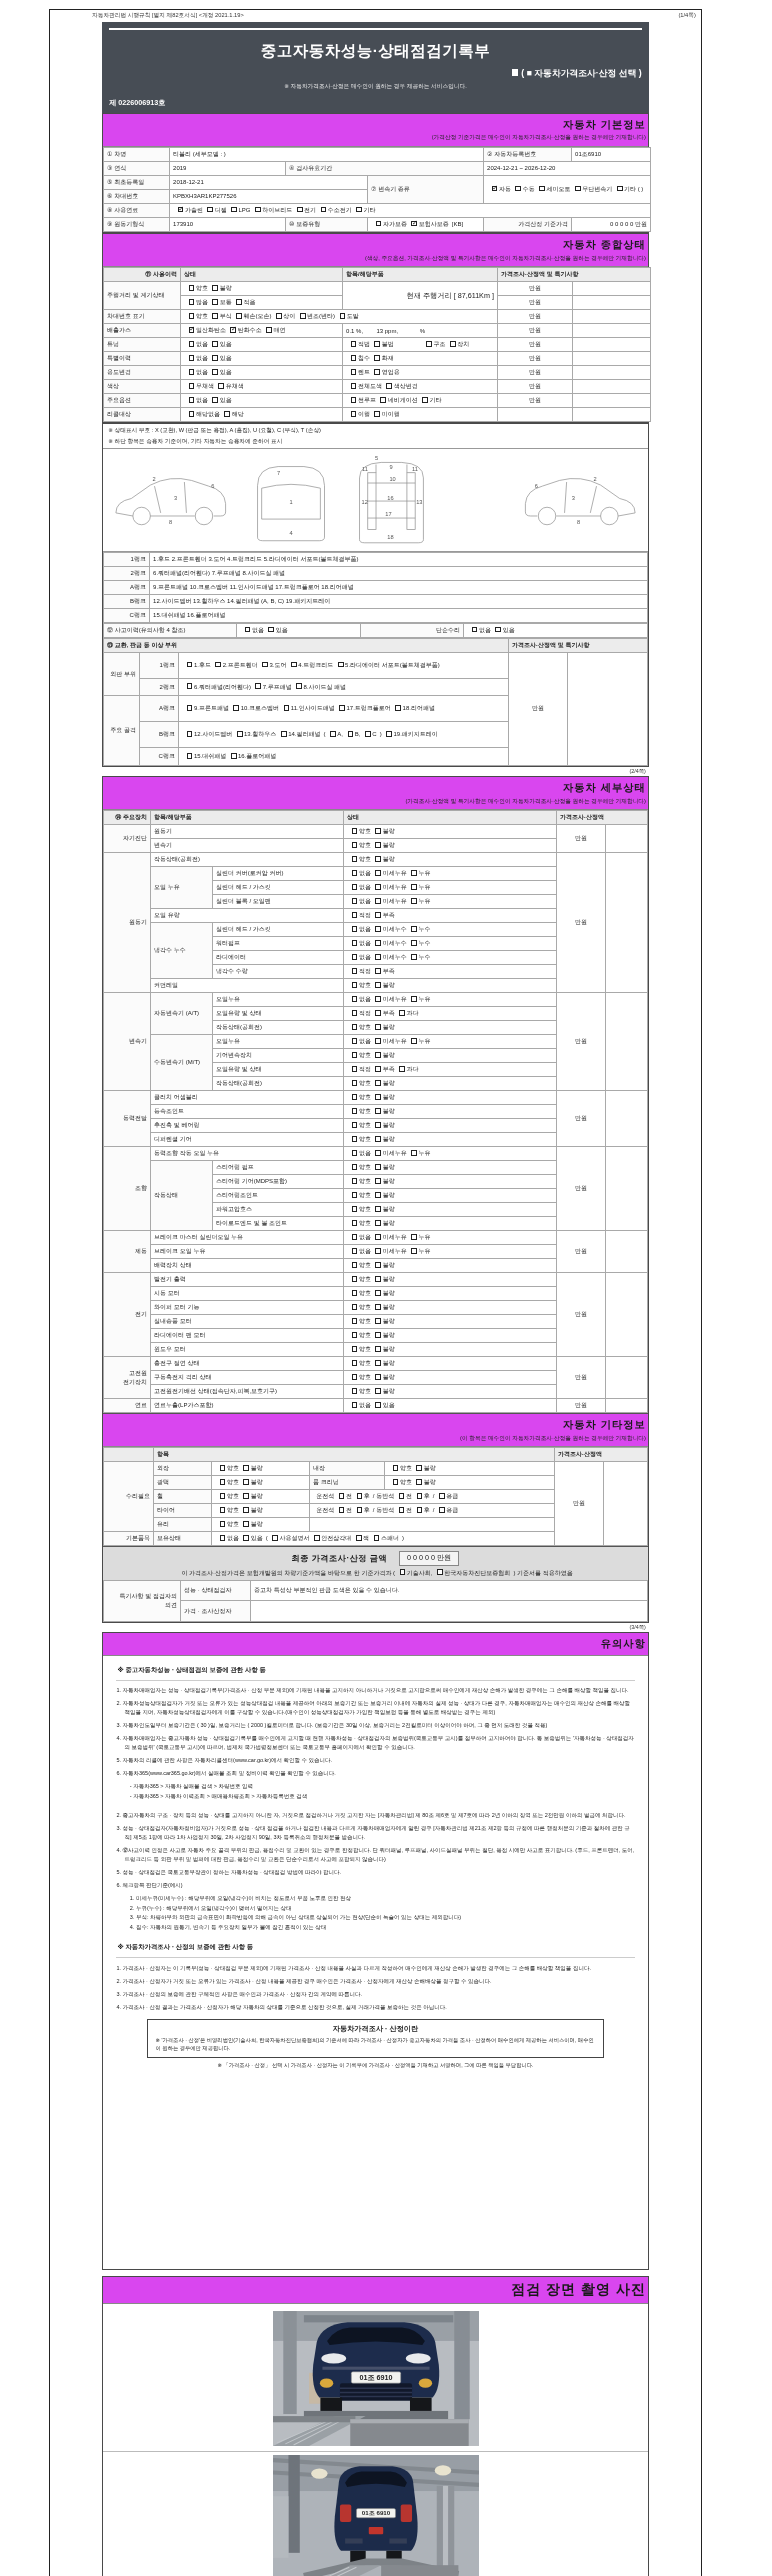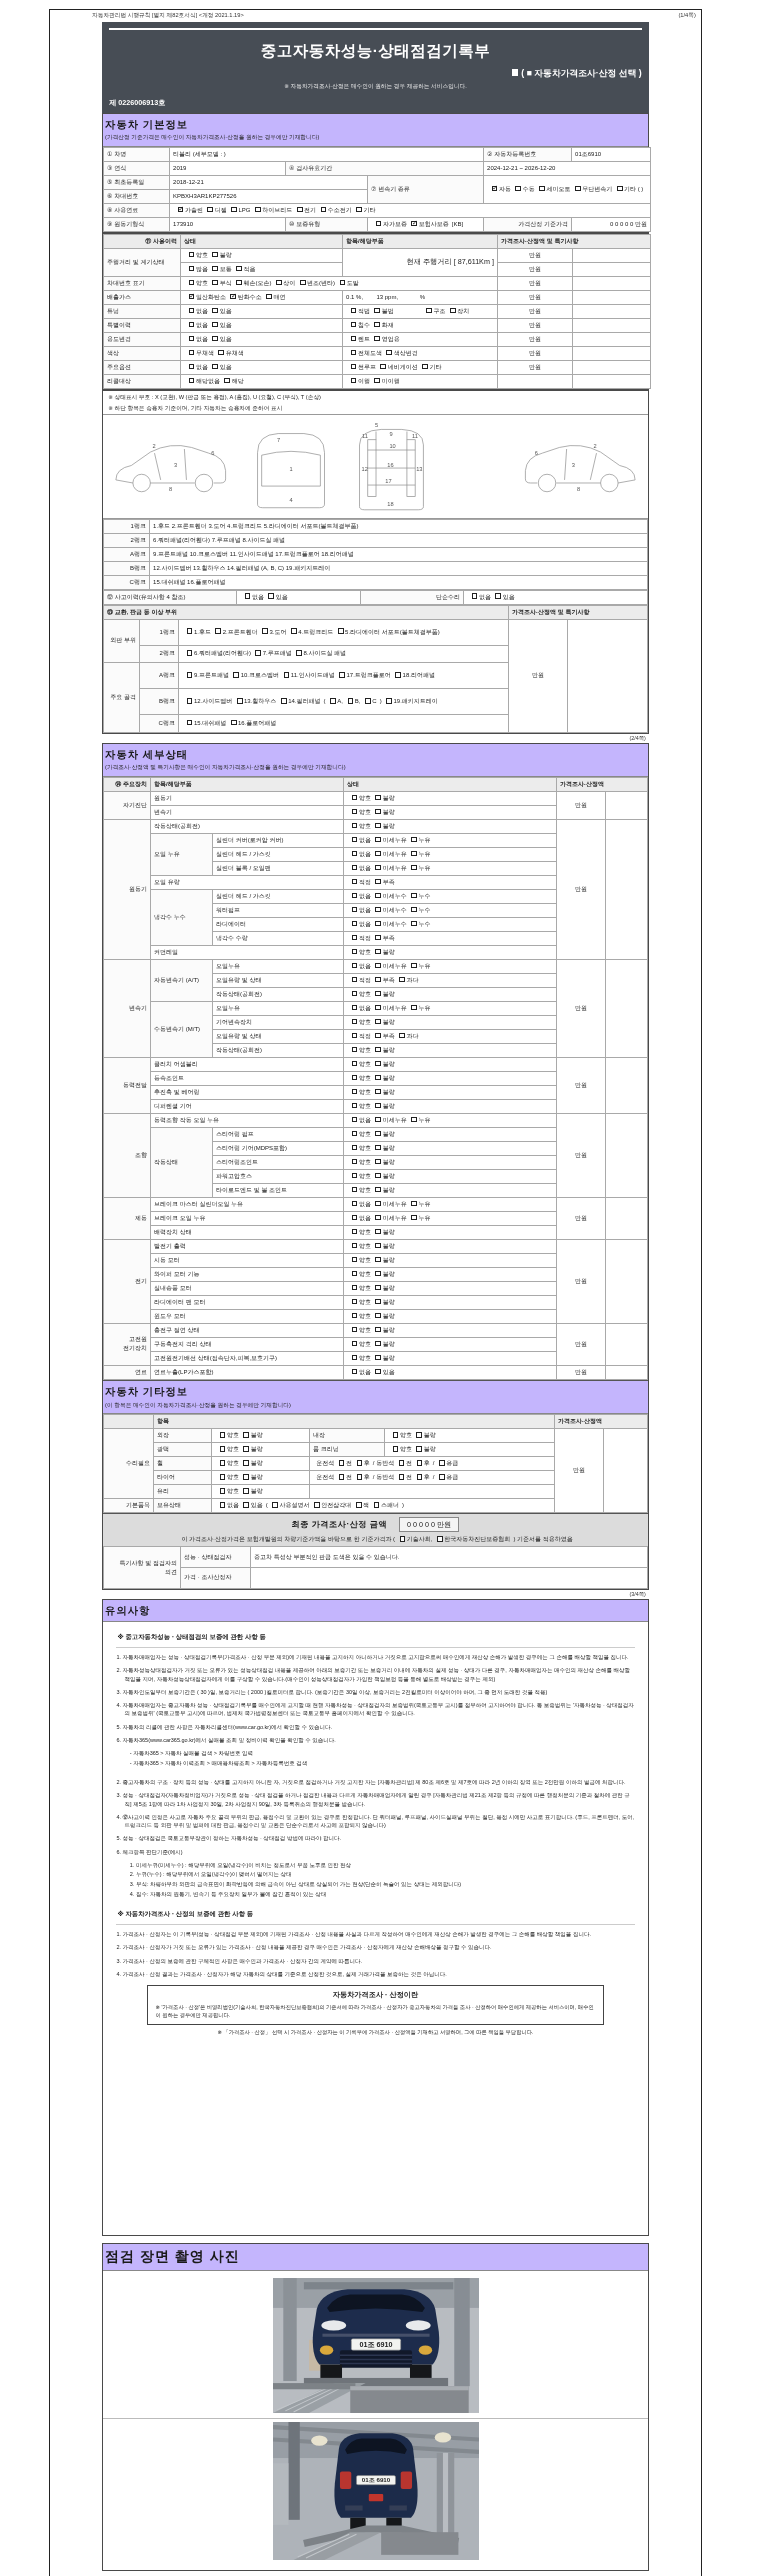--- a/index.html
+++ b/index.html
@@ -17,21 +17,21 @@
   
   .dark-hd { background: #474d55; color: #fff; padding: 5.2px 7.2px 4.1px 7.2px; }
   .dark-hd .rule { height: 2.6px; background: #fff; margin-bottom: 11.3px; }
   .dark-hd h1 { text-align: center; font-size: 15.5px; letter-spacing: 0.5px; font-weight: bold; }
   .dark-hd .sub { text-align: right; font-size: 8.8px; margin-top: 5.2px; font-weight: bold; }
   .dark-hd .sub .sq { display:inline-block; width:6.2px; height:7.2px; background:#fff; margin: 0 3.1px -0.5px 0; }
   .dark-hd .note { text-align: center; font-size: 5.7px; margin-top: 3.6px; color: #eee; }
   .dark-hd .docno { font-size: 7.2px; font-weight: bold; margin-top: 7.2px; }
 
   .docbox { border: 1px solid #4a4a4a; background: #fff; }
-  .band { background: #c4b5fd; text-align: left; padding: 4.1px 2.1px 3.6px 2.1px; border-bottom: 0.5px solid #888; }
+  .band { background: #d946ef; text-align: right; padding: 4.1px 2.1px 3.6px 2.1px; border-bottom: 0.5px solid #888; }
   .band h2 { font-size: 10.3px; font-weight: bold; letter-spacing: 1px; }
   .band .bsub { font-size: 5.7px; margin-top: 2.6px; color: #222; }
 
   table.t { width: 100%; border-collapse: collapse; table-layout: fixed; }
   table.t td { border: 0.5px solid #a9a9a9; padding: 1.5px 3.1px; font-size: 6px; vertical-align: middle; background: #fff; word-break: keep-all; }
   table.t td.hd { background: #ececec; font-weight: bold; }
   table.t td.lab { background: #fbfbfb; }
   table.t td.ctr { text-align: right; }
   table.t td.price { text-align: center; }
   table.t tr { height: 14px; }
@@ -132,20 +132,24 @@
           <td class="lab">⑩ 보증유형</td>
           <td><span class="cb"></span><span class="cb-lab">자가보증</span><span class="cb on"></span><span class="cb-lab">보험사보증</span><span class="ck-txt">[KB]</span></td>
           <td class="lab ctr" style="border-width:1px;">가격산정 기준가격</td>
           <td class="ctr">0 0 0 0 0 만원</td>
         </tr>
       </tbody>
         </table>
     </div>
 
     <div class="docbox">
+      <div class="band">
+        <h2>자동차 종합상태</h2>
+        <div class="bsub">(색상, 주요옵션, 가격조사·산정액 및 특기사항은 매수인이 자동차가격조사·산정을 원하는 경우에만 기재합니다)</div>
+      </div>
       <table class="t">
         <colgroup>
             <col style="width:77px">
             <col style="width:162px">
             <col style="width:155px">
             <col style="width:75px">
             <col style="width:78px">
           </colgroup>
         <tbody>
             <tr>

